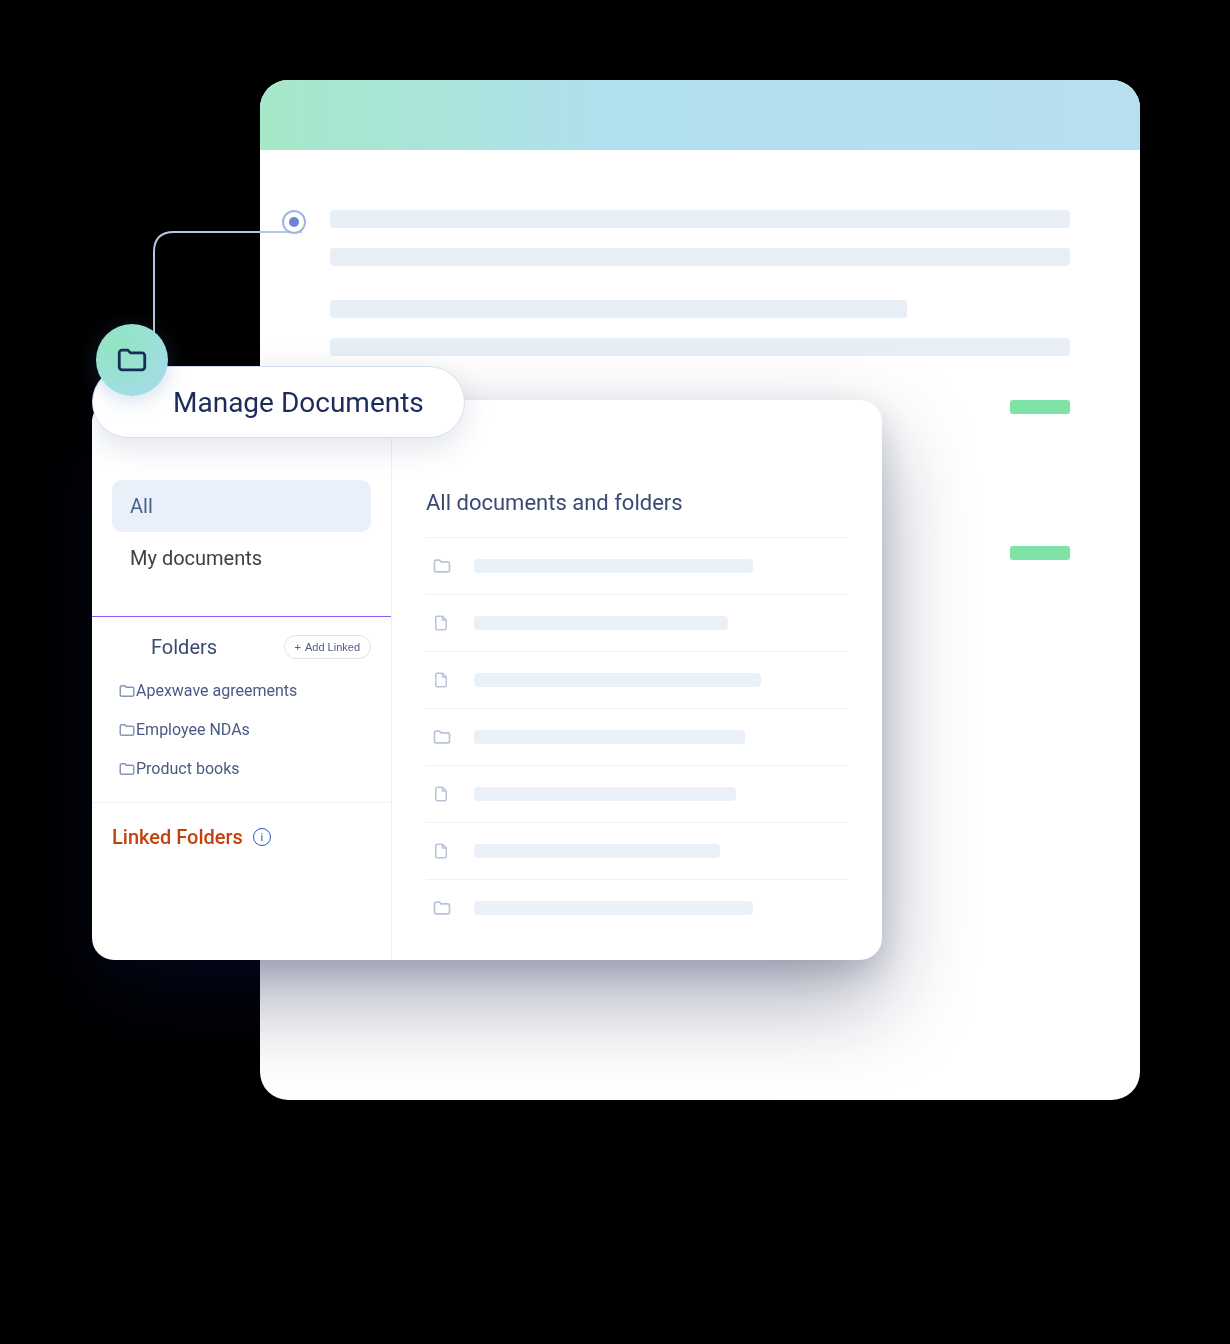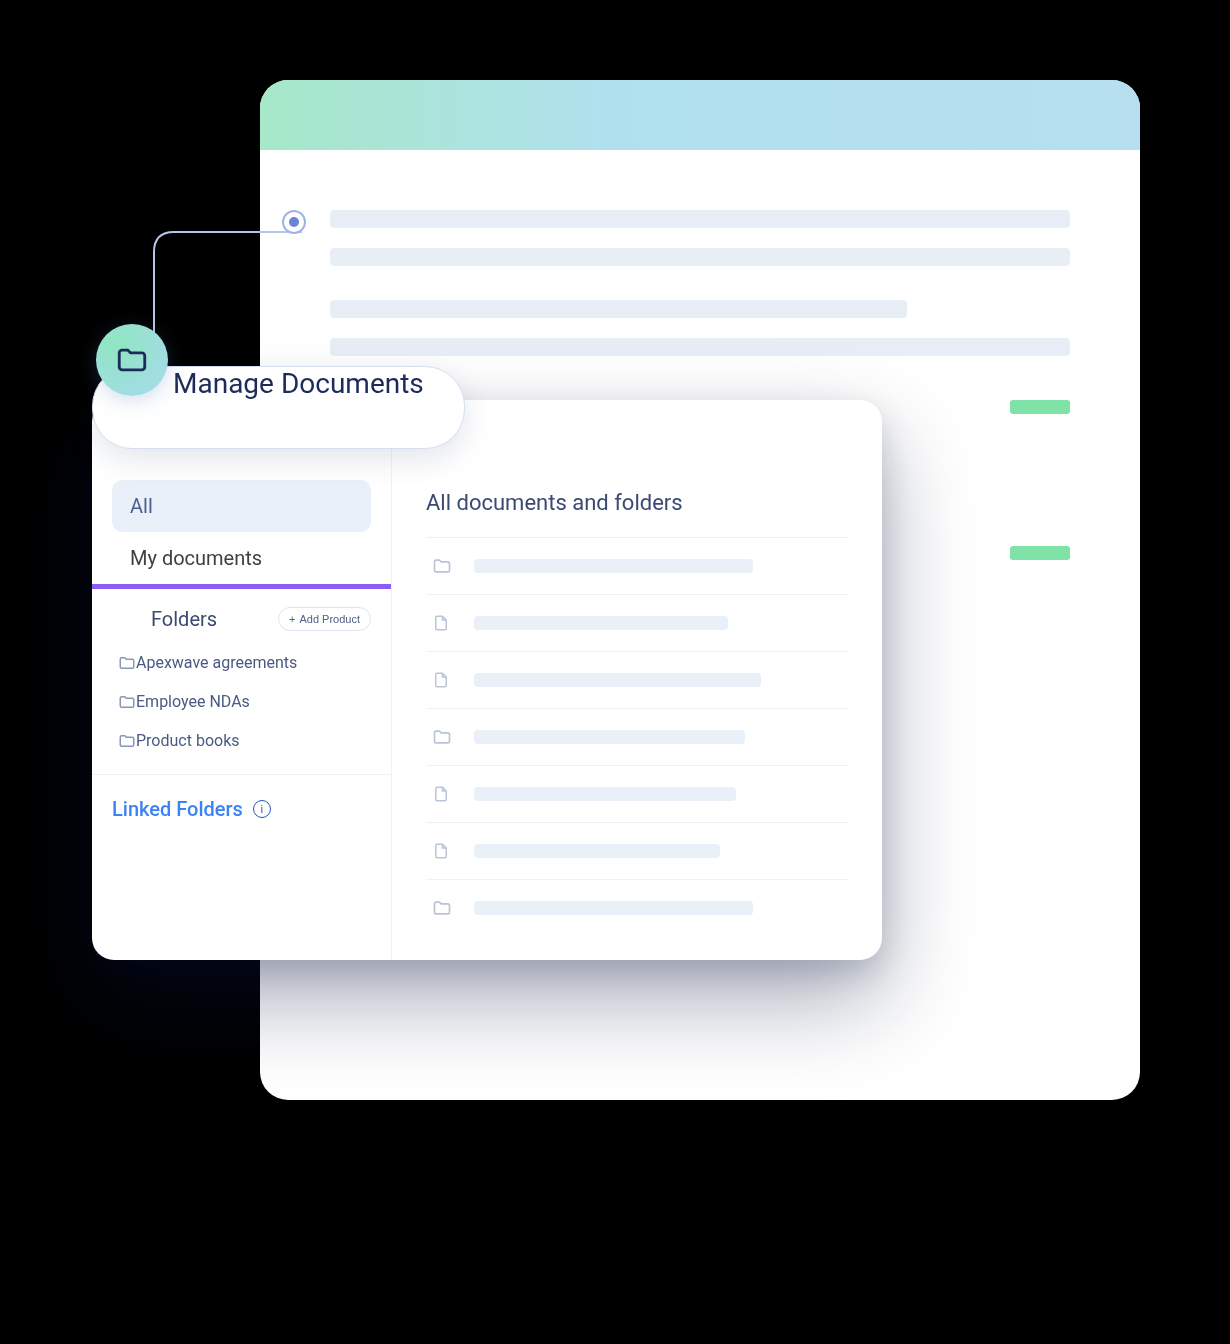--- a/index.html
+++ b/index.html
@@ -80,26 +80,26 @@
     display:flex;align-items:center;justify-content:center;
     box-shadow: 0 4px 20px rgba(80,120,180,0.25);
     z-index: 5;
   }
 
   
   .pill {
     position: absolute;
     left: 92px;
     top: 366px;
-    height: 83px;
+    height: 72px;
     padding: 0 40px 0 80px;
     background: #fff;
     border: 1px solid #d6dfef;
     border-radius: 40px;
-    display:flex;
+    display:flex;align-items:center;
     font-size: 28px;
     color: #1d2b5c;
     z-index: 4;
     box-shadow: 0 10px 30px rgba(20,40,90,0.12);
   }
 
   
   .panel {
     position: absolute;
     left: 92px;
@@ -116,21 +116,21 @@
   .panel::before {
     content:"";
     position:absolute; inset:0 0 auto 0; height:64px;
   }
   .sidebar {
     width: 300px;
     border-right: 1px solid #eef2f7;
     padding-top: 70px;
     display:flex;flex-direction:column;
   }
-  .nav-section { padding: 10px 20px 0; border-bottom: 5px solid #8b5cf6; }
+  .nav-section { padding: 10px 20px 32px; border-bottom: 1px solid #8b5cf6; }
   .nav-item {
     padding: 14px 18px;
     font-size: 20px;
     color: #404040;
     border-radius: 10px;
     cursor: pointer;
   }
   .nav-item.active { background: #eaf0fa; color:#4b5f8f; }
 
   .folders-section { padding: 18px 20px 14px; border-bottom: 1px solid #eef2f7; }
@@ -140,21 +140,21 @@
     border:1px solid #dde4ef; background:#fff; border-radius: 16px;
     font-size: 11px; color:#51608a; padding:5px 10px; cursor:pointer;
     display:flex;align-items:center;gap:4px;
   }
   .folder-item {
     display:flex;align-items:center;
     padding: 10px 6px; font-size: 16px; color:#4a5a82; cursor:pointer;
   }
 
   .linked-section { padding: 22px 20px; display:flex;align-items:center;gap:10px;}
-  .linked-title { font-size: 20px; color:#3b82f6; font-weight:500;}
+  .linked-title { font-size: 20px; color:#c2410c; font-weight:500;}
   .info-circle {
     width:18px;height:18px;border:1.5px solid #2a54b8;border-radius:50%;
     display:flex;align-items:center;justify-content:center;
     font-size:11px;color:#2a54b8;
   }
 
   .content { flex:1; padding: 90px 34px 20px; }
   .content-title { font-size: 22px; color:#3a4a73; margin-bottom: 22px; }
   .row {
     display:flex;align-items:center;gap:20px;
@@ -216,21 +216,21 @@
       <div class="nav-item">
         <span>My documents</span>
       </div>
     </div>
 
     <div class="folders-section">
       <div class="folders-header">
         <span class="folders-title">Folders</span>
         <button class="add-folder">
           <span>+</span>
-          <span>Add Product</span>
+          <span>Add Linked</span>
         </button>
       </div>
       <div class="folder-item">
         <svg width="18" height="18" viewBox="0 0 24 24" fill="none" stroke="#8a96b8" stroke-width="2">
             <path d="M3 7a2 2 0 0 1 2-2h4l2 2h8a2 2 0 0 1 2 2v8a2 2 0 0 1-2 2H5a2 2 0 0 1-2-2V7z"></path>
           </svg>
         <span>Apexwave agreements</span>
       </div>
       <div class="folder-item">
         <svg width="18" height="18" viewBox="0 0 24 24" fill="none" stroke="#8a96b8" stroke-width="2">

